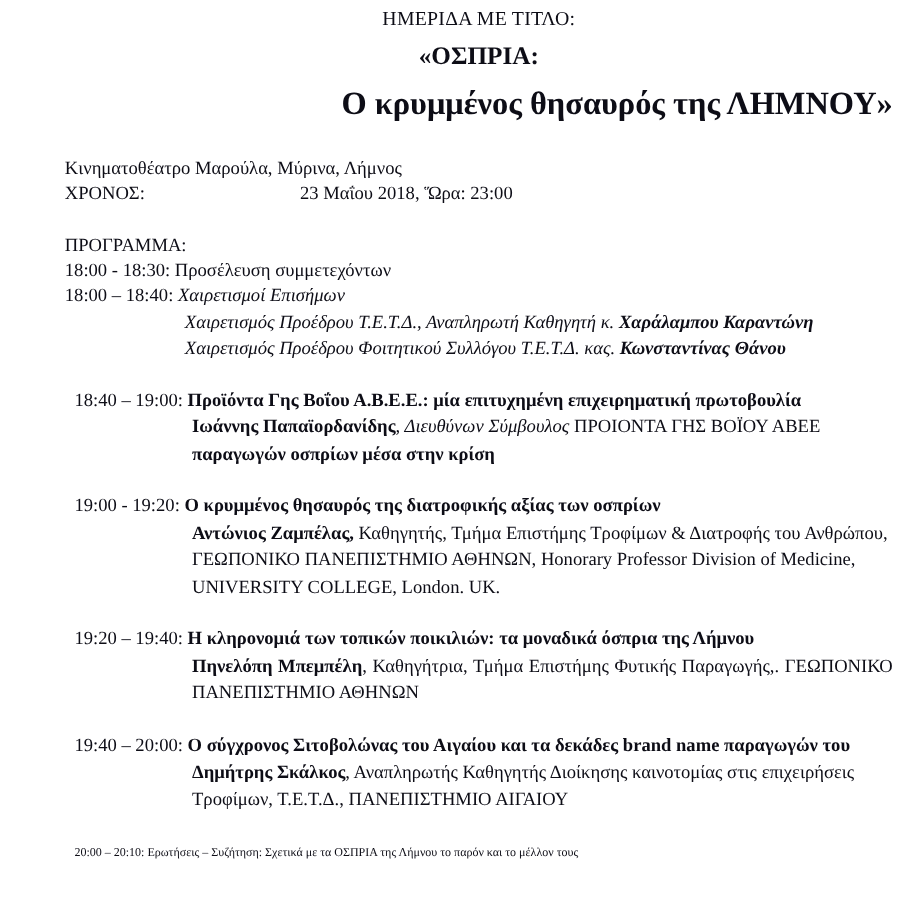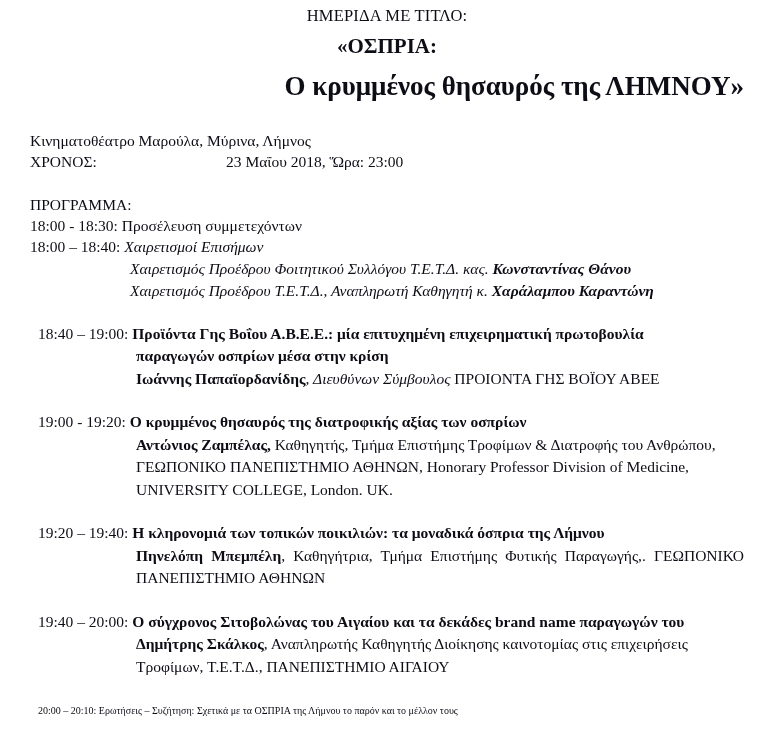--- a/index.html
+++ b/index.html
@@ -15,21 +15,21 @@
     font-family: "Liberation Serif", "DejaVu Serif", serif;
     color: #0d0d16;
     -webkit-font-smoothing: antialiased;
   }
 
   .page {
     position: relative;
     width: 768px;
     height: 751px;
     box-sizing: border-box;
-    padding: 0 24px 0 30px;
+    padding: 0 24px 0 54px;
     font-family: Liberation Serif, serif;
   }
 
   
   .hdr-kicker {
     text-align: center;
     font-size: 16.5px;
     line-height: 1.0;
     letter-spacing: 0.2px;
     padding-top: 8px;
@@ -148,35 +148,35 @@
 
   <div class="prog-heading">ΠΡΟΓΡΑΜΜΑ:</div>
 
   <div class="simple-line">18:00 - 18:30: Προσέλευση συμμετεχόντων</div>
 
   <div class="simple-line">
     <span>18:00 – 18:40: </span><span class="ital">Χαιρετισμοί Επισήμων</span>
   </div>
   <div class="greet-block">
     <div>
+      <span>Χαιρετισμός Προέδρου Τ.Ε.Τ.Δ., Αναπληρωτή Καθηγητή κ. </span><span class="bi">Χαράλαμπου Καραντώνη</span>
+    </div>
+    <div>
       <span>Χαιρετισμός Προέδρου Φοιτητικού Συλλόγου Τ.Ε.Τ.Δ. κας. </span><span class="bi">Κωνσταντίνας Θάνου</span>
     </div>
-    <div>
-      <span>Χαιρετισμός Προέδρου Τ.Ε.Τ.Δ., Αναπληρωτή Καθηγητή κ. </span><span class="bi">Χαράλαμπου Καραντώνη</span>
-    </div>
   </div>
 
   <div class="session">
     <div class="s-first">
       <span class="s-time">18:40 – 19:00: </span><span class="bold">Προϊόντα Γης Βοΐου Α.Β.Ε.Ε.: μία επιτυχημένη επιχειρηματική πρωτοβουλία</span>
     </div>
-    <div class="s-body bold">παραγωγών οσπρίων μέσα στην κρίση</div>
     <div class="s-body">
       <span class="bold">Ιωάννης Παπαϊορδανίδης</span><span class="ital">, Διευθύνων Σύμβουλος </span><span>ΠΡΟΙΟΝΤΑ ΓΗΣ ΒΟΪΟΥ ΑΒΕΕ</span>
     </div>
+    <div class="s-body bold">παραγωγών οσπρίων μέσα στην κρίση</div>
   </div>
 
   <div class="session">
     <div class="s-first">
       <span class="s-time">19:00 - 19:20: </span><span class="bold">Ο κρυμμένος θησαυρός της διατροφικής αξίας των οσπρίων</span>
     </div>
     <div class="s-body">
       <span class="bold">Αντώνιος Ζαμπέλας,</span><span> Καθηγητής, Τμήμα Επιστήμης Τροφίμων &amp; Διατροφής του Ανθρώπου, ΓΕΩΠΟΝΙΚΟ ΠΑΝΕΠΙΣΤΗΜΙΟ ΑΘΗΝΩΝ, Honorary Professor Division of Medicine, UNIVERSITY COLLEGE, London. UK.</span>
     </div>
   </div>

